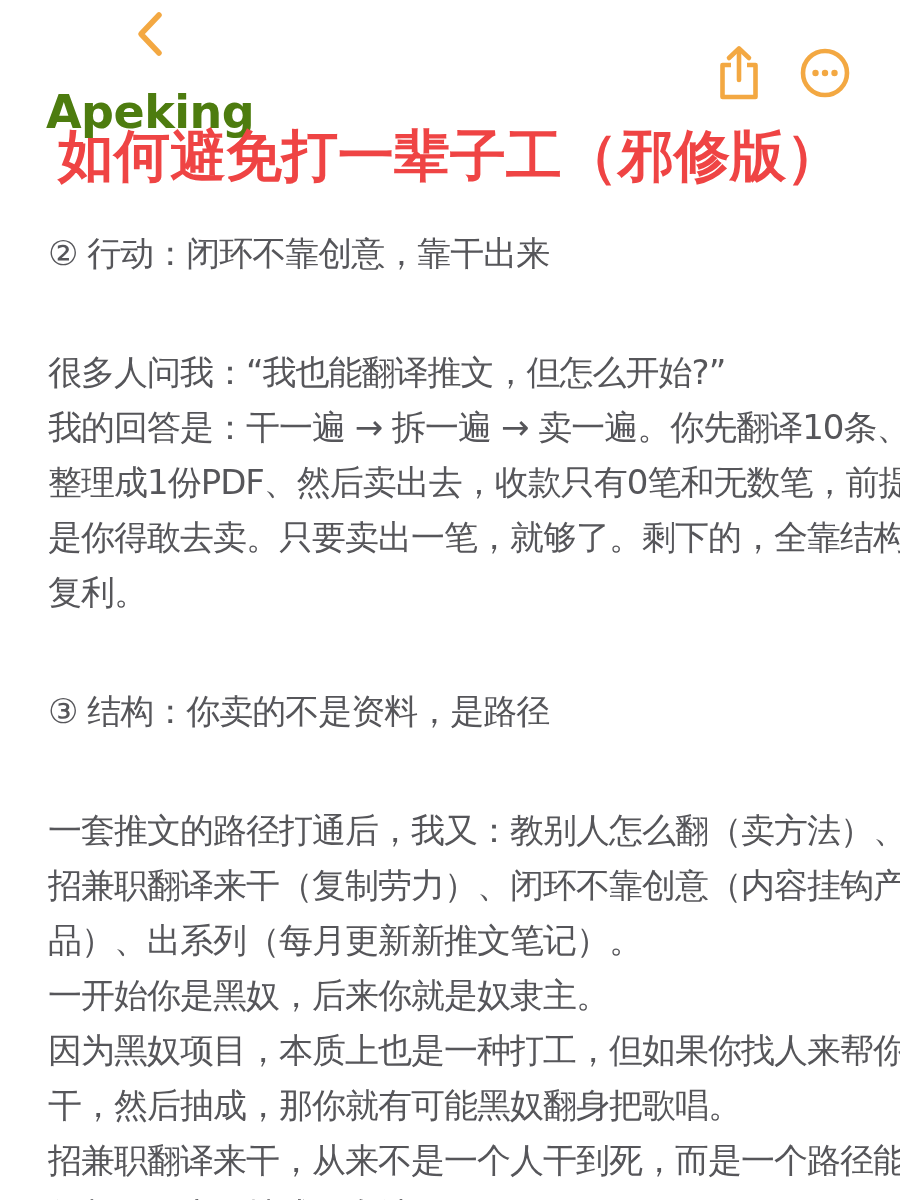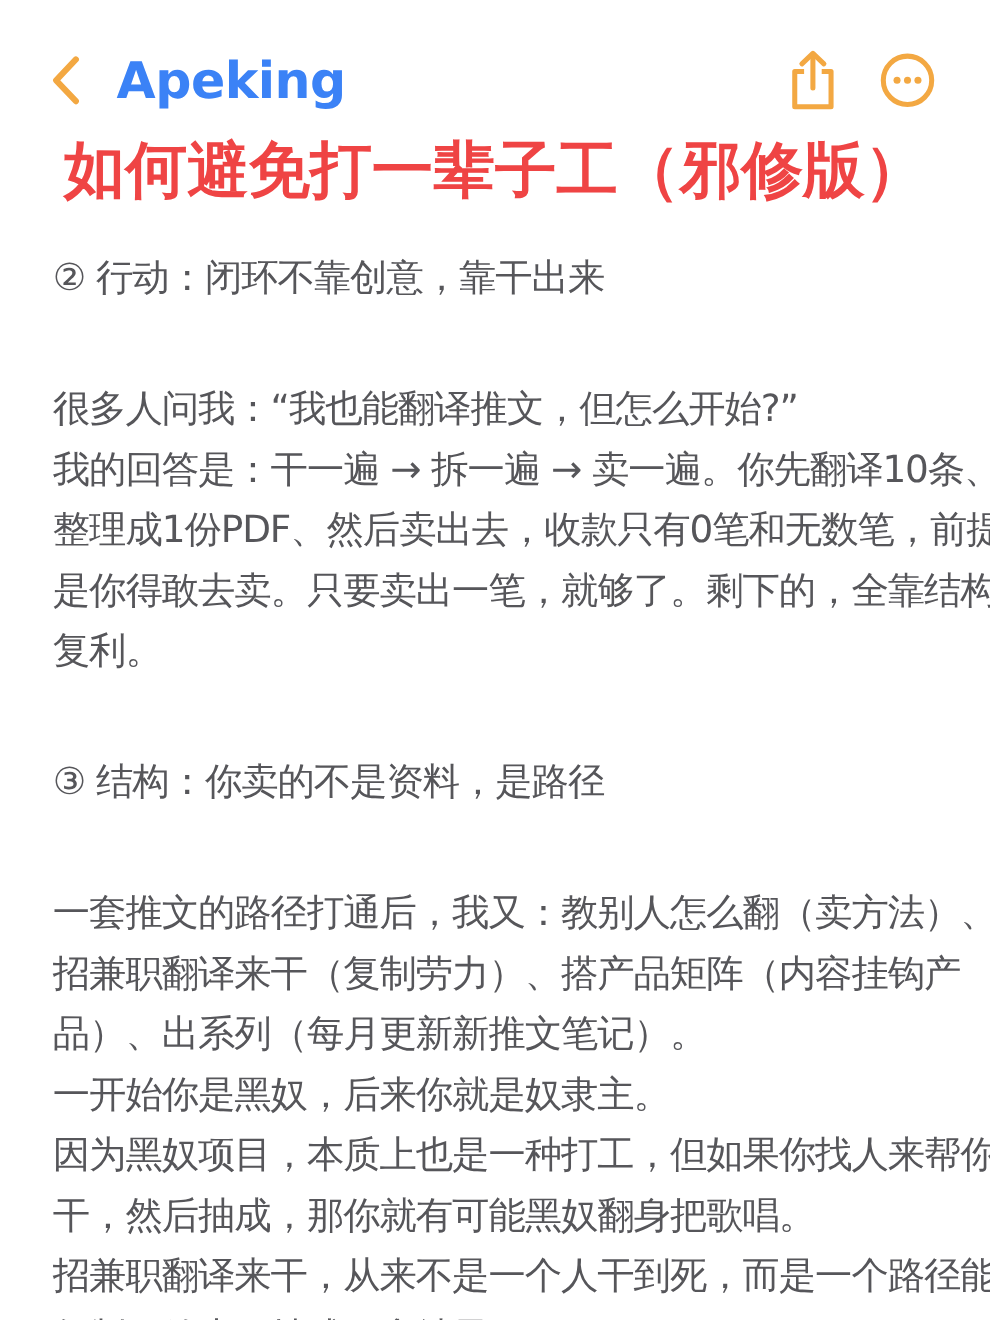--- a/index.html
+++ b/index.html
@@ -16,21 +16,22 @@
     display: flex;
     align-items: center;
     margin: 44px 50px 0 46px;
     height: 58px;
   }
   .back-button {
     display: flex;
     align-items: center;
     gap: 32px;
     cursor: pointer;
-    color: #3b82f6;
+    color: #4d7c0f;
+    flex-direction: column;
   }
   .back-label {
     font-size: 46px;
     font-weight: 600;
     line-height: 1;
     letter-spacing: -0.5px;
   }
   .header-spacer { flex: 1; }
   .icon-button {
     display: flex;
@@ -118,21 +119,21 @@
       <span class="text-line">是你得敢去卖。只要卖出一笔，就够了。剩下的，全靠结构</span>
       <span class="text-line">复利。</span>
     </p>
 
     <p>
       <span class="text-line">③ 结构：你卖的不是资料，是路径</span>
     </p>
 
     <p>
       <span class="text-line">一套推文的路径打通后，我又：教别人怎么翻（卖方法）、</span>
-      <span class="text-line">招兼职翻译来干（复制劳力）、搭产品矩阵（内容挂钩产</span>
+      <span class="text-line">招兼职翻译来干（复制劳力）、闭环不靠创意（内容挂钩产</span>
       <span class="text-line">品）、出系列（每月更新新推文笔记）。</span>
       <span class="text-line">一开始你是黑奴，后来你就是奴隶主。</span>
       <span class="text-line">因为黑奴项目，本质上也是一种打工，但如果你找人来帮你</span>
       <span class="text-line">干，然后抽成，那你就有可能黑奴翻身把歌唱。</span>
       <span class="text-line">招兼职翻译来干，从来不是一个人干到死，而是一个路径能</span>
       <span class="text-line">复制、放大、抽成、拿结果。</span>
     </p>
 
   </div>
 

